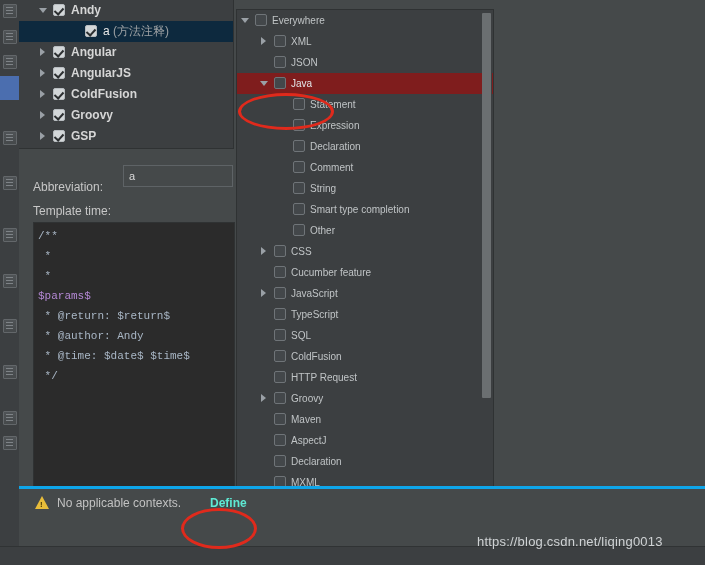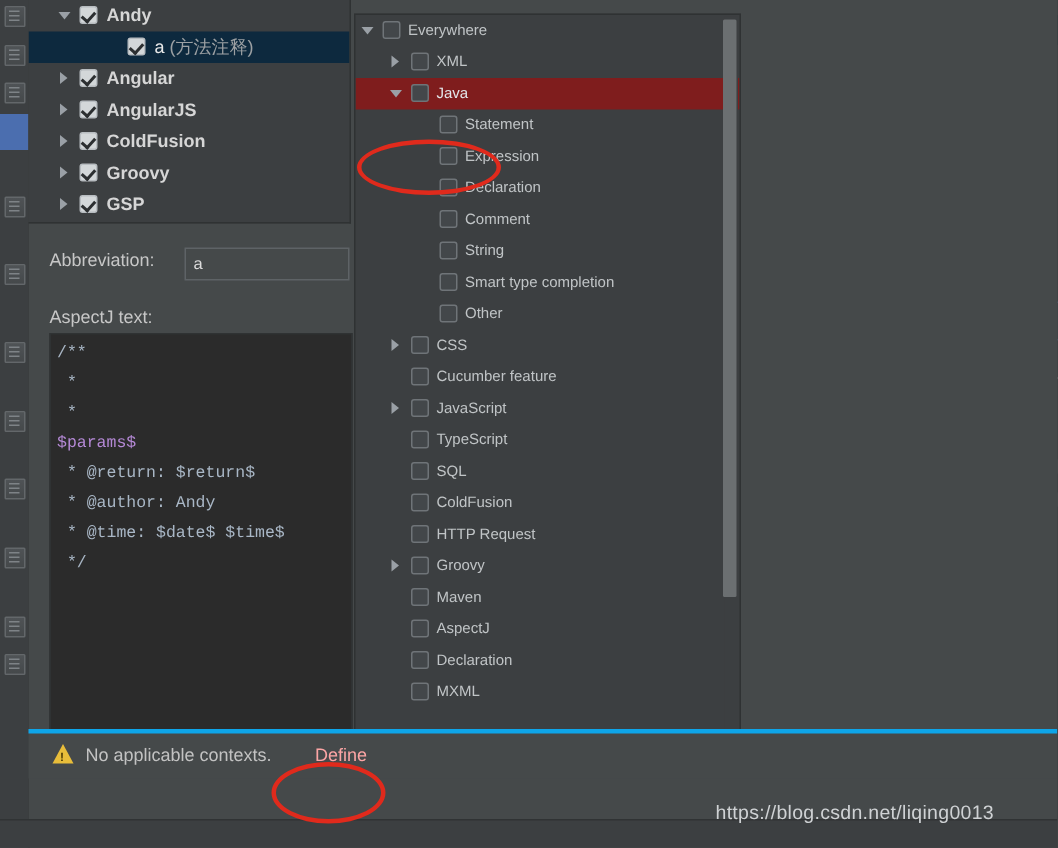--- a/index.html
+++ b/index.html
@@ -53,21 +53,21 @@
   .code{position:absolute;left:4px;top:3px;font-family:"Liberation Mono","DejaVu Sans Mono",monospace;
       font-size:11px;line-height:20px;color:#a9b7c6;white-space:pre;}
   .code .var{color:#b589d6;}
 
   
   .statusbar{position:absolute;left:0;top:486px;width:686px;height:30px;background:#45494a;border-top:3px solid #0ea5e9;}
   .warn{position:absolute;left:16px;top:7px;width:0;height:0;border-left:7px solid transparent;
       border-right:7px solid transparent;border-bottom:13px solid #e8bd3a;}
   .warn:after{content:"!";position:absolute;left:-2px;top:4px;font-size:8px;color:#4a3a05;font-weight:bold;}
   .status-text{position:absolute;left:38px;top:7px;font-size:12px;color:#c2c2c2;}
-  .define-link{position:absolute;left:191px;top:7px;font-size:12px;color:#fca5a5;cursor:pointer;}
+  .define-link{position:absolute;left:191px;top:7px;font-size:12px;color:#5eead4;cursor:pointer;font-weight:bold;}
 
   
   .midpanel{position:absolute;left:217px;top:9px;width:256px;height:507px;background:#3c3f41;
       border:1px solid #2f3233;overflow:hidden;}
   .mrow{position:relative;height:21px;line-height:21px;white-space:nowrap;font-size:10px;color:#c0c4c6;}
   .mrow.sel{background:#7f1d1d;color:#e3e7ea;}
   .vscroll{position:absolute;right:1px;top:1px;width:9px;height:505px;background:#3c3f41;}
   .vthumb{position:absolute;right:1px;top:2px;width:9px;height:385px;background:#6b6f71;border-radius:1px;}
 
   
@@ -155,45 +155,49 @@
             <span class="cb on" style="left:34px"></span>
             <span class="lbl bold" style="left:52px">Groovy</span>
           </div>
           <div class="row">
             <span class="arrow right" style="left:20px"></span>
             <span class="cb on" style="left:34px"></span>
             <span class="lbl bold" style="left:52px">GSP</span>
           </div>
         </div>
 
-      <div class="fieldrow" style="left:14px;top:166px">
+      <div class="fieldrow" style="left:14px;top:180px">
         <span>Abbreviation:</span>
       </div>
       <input class="abbr-input" type="text" value="a" style="">
 
       <div class="fieldrow" style="left:14px;top:204px">
-        <span>AspectJ text:</span>
+        <span>Template time:</span>
       </div>
 
       <div class="tmpl-area">
         <div class="code" id="code-body"><div>/**</div><div> *</div><div> *</div><div class="var">$params$</div><div> * @return: $return$</div><div> * @author: Andy</div><div> * @time: $date$ $time$</div><div> */</div></div>
       </div>
     </div>
 
     <div class="midpanel">
       <div id="mid-tree">
           <div class="mrow">
             <span class="arrow down" style="left:4px"></span>
             <span class="cb" style="left:18px"></span>
             <span class="lbl" style="left:35px">Everywhere</span>
           </div>
           <div class="mrow">
             <span class="arrow right" style="left:23px"></span>
             <span class="cb" style="left:37px"></span>
             <span class="lbl" style="left:54px">XML</span>
+          </div>
+          <div class="mrow">
+            <span class="cb" style="left:37px"></span>
+            <span class="lbl" style="left:54px">JSON</span>
           </div>
           <div class="mrow sel">
             <span class="arrow down" style="left:23px"></span>
             <span class="cb" style="left:37px"></span>
             <span class="lbl" style="left:54px">Java</span>
           </div>
           <div class="mrow">
             <span class="cb" style="left:56px"></span>
             <span class="lbl" style="left:73px">Statement</span>
           </div>

